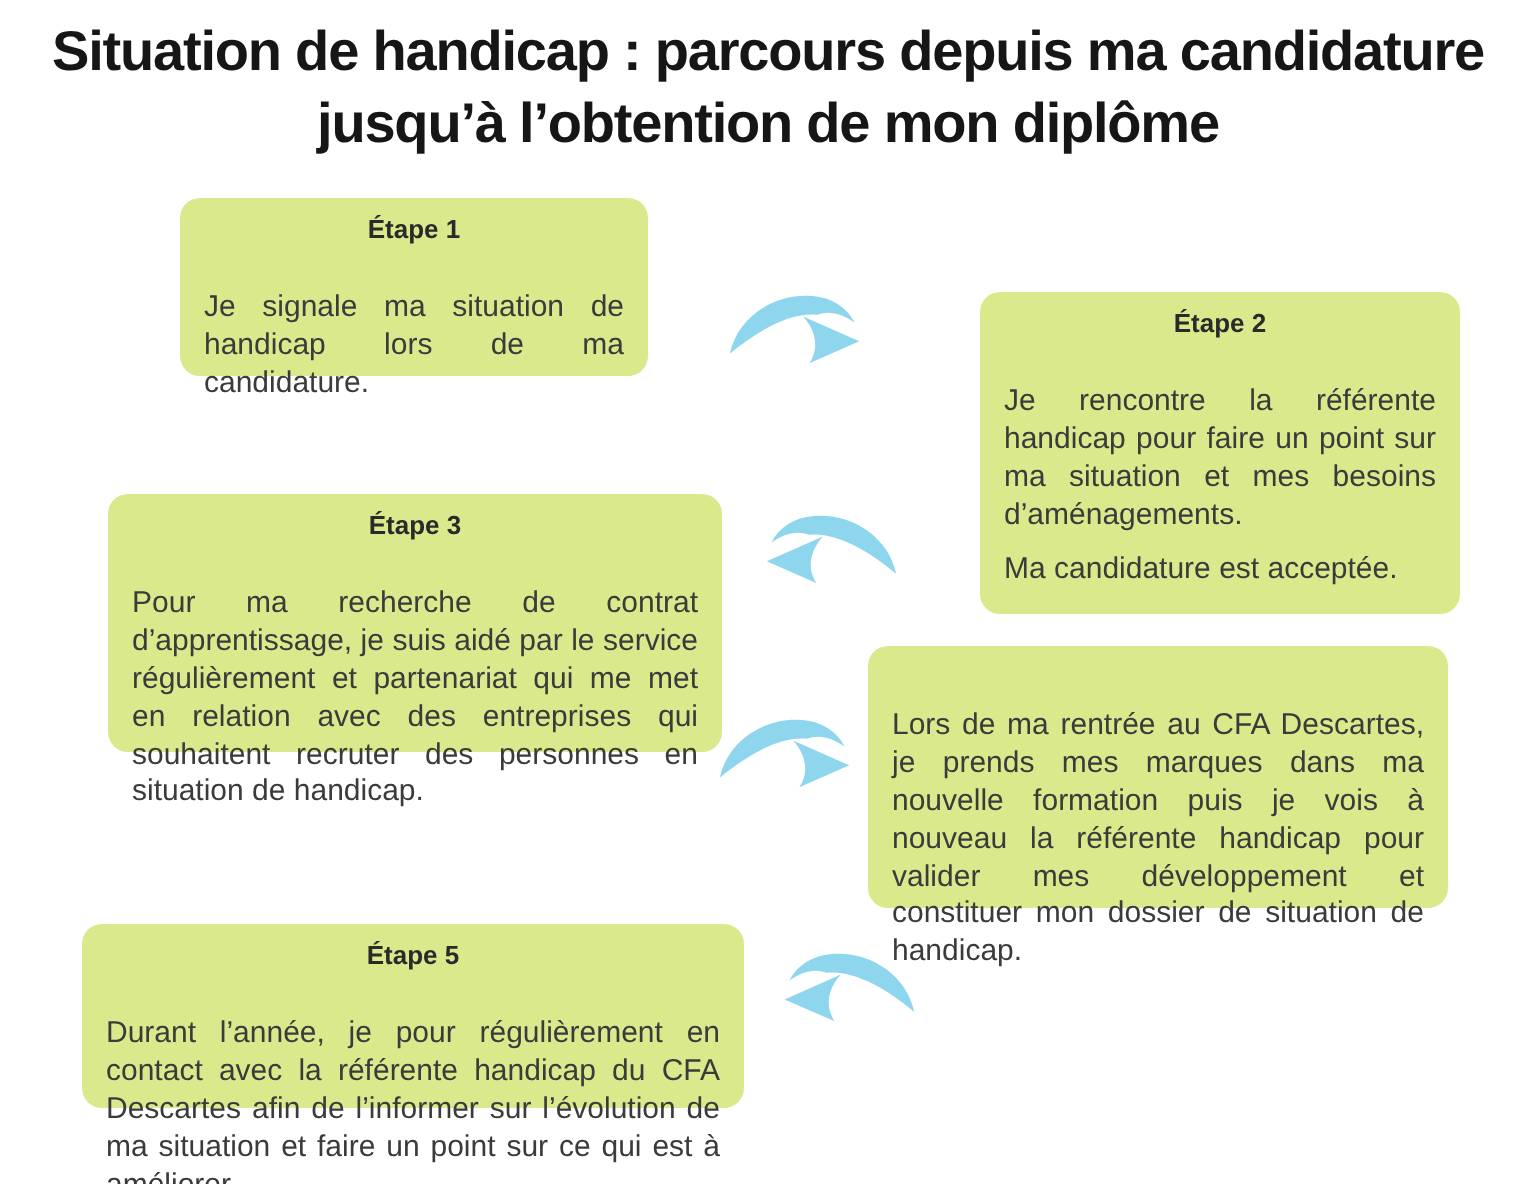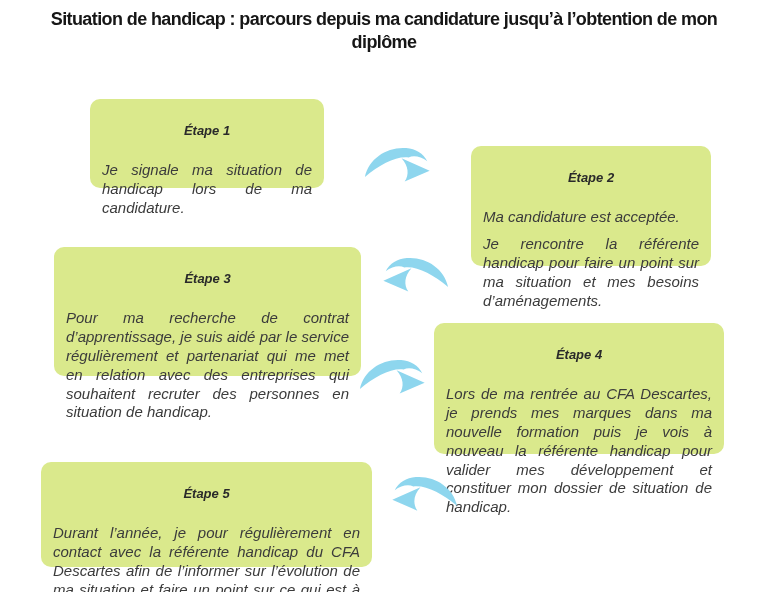--- a/index.html
+++ b/index.html
@@ -14,56 +14,55 @@
     background:var(--page-bg, #ffffff);
     overflow:hidden;
   }
   .title{
     position:absolute;
     top:8px;
     left:50%;
     transform:translateX(-50%);
     width:724px;
     text-align:center;
-    font-size:18px;
+    font-size:28px;
     line-height:1.3;
     font-weight:700;
     letter-spacing:-0.6px;
     color:var(--title-text, #161616);
     margin:0;
   }
   .box{
     position:absolute;
     box-sizing:border-box;
     background:var(--box-fill, #dae98c);
     border-radius:10px;
-    padding:24px 12px;
+    padding:8px 12px;
     color:var(--body-text, #3b3b3b);
-    font-style:italic;
   }
   .box .step-title{
     margin:0;
     text-align:center;
     font-size:13px;
     font-weight:700;
     color:var(--heading-text, #2a2a2a);
   }
   .box .step-body{margin-top:23px;}
   .box .step-body p{
     margin:0 0 8px 0;
     font-size:15px;
     line-height:1.26;
     text-align:justify;
   }
   .box .step-body p:last-child{margin-bottom:0;}
   .b1{left:90px;  top:99px;  width:234px; height:89px;}
-  .b2{left:471px; top:146px; width:240px; height:120px;}
+  .b2{left:490px; top:146px; width:240px; height:161px;}
   .b3{left:54px;  top:247px; width:307px; height:129px;}
   .b4{left:434px; top:323px; width:290px; height:131px;}
-  .b5{left:41px;  top:462px; width:331px; height:105px;}
+  .b5{left:41px;  top:462px; width:331px; height:92px;}
   .arrow{position:absolute; color:var(--arrow-fill, #8ed6ee);}
   .arrow svg{display:block;width:100%;height:100%;}
   .a1{left:361px; top:141px; width:78px; height:50px;}
   .a2{left:374px; top:251px; width:78px; height:50px; transform:scaleX(-1);}
   .a3{left:356px; top:353px; width:78px; height:50px;}
   .a4{left:382px; top:470px; width:80px; height:50px; transform:scaleX(-1);}
 </style>
 </head>
 <body>
 
@@ -81,22 +80,22 @@
   <div class="arrow a1" aria-hidden="true">
     <svg viewBox="0 0 100 64">
       <path fill="currentColor" d="M5,46 C10,22 34,7 58,9 C70,10 80,16 85,26 C77,20 68,18 61,21 C45,19 24,30 5,46 Z"></path>
       <path fill="currentColor" d="M52,22 L88,38 L56,52 C62,43 61,32 52,22 Z"></path>
     </svg>
   </div>
 
   <div class="box b2">
     <h2 class="step-title">Étape 2</h2>
     <div class="step-body">
+      <p>Je rencontre la référente handicap pour faire un point sur ma situation et mes besoins d’aménagements.</p>
       <p>Ma candidature est acceptée.</p>
-      <p>Je rencontre la référente handicap pour faire un point sur ma situation et mes besoins d’aménagements.</p>
     </div>
   </div>
 
   <div class="arrow a2" aria-hidden="true">
     <svg viewBox="0 0 100 64">
       <path fill="currentColor" d="M5,46 C10,22 34,7 58,9 C70,10 80,16 85,26 C77,20 68,18 61,21 C45,19 24,30 5,46 Z"></path>
       <path fill="currentColor" d="M52,22 L88,38 L56,52 C62,43 61,32 52,22 Z"></path>
     </svg>
   </div>
 
@@ -108,21 +107,20 @@
   </div>
 
   <div class="arrow a3" aria-hidden="true">
     <svg viewBox="0 0 100 64">
       <path fill="currentColor" d="M5,46 C10,22 34,7 58,9 C70,10 80,16 85,26 C77,20 68,18 61,21 C45,19 24,30 5,46 Z"></path>
       <path fill="currentColor" d="M52,22 L88,38 L56,52 C62,43 61,32 52,22 Z"></path>
     </svg>
   </div>
 
   <div class="box b4">
-    <h2 class="step-title">Étape 4</h2>
     <div class="step-body">
       <p>Lors de ma rentrée au CFA Descartes, je prends mes marques dans ma nouvelle formation puis je vois à nouveau la référente handicap pour valider mes développement et constituer mon dossier de situation de handicap.</p>
     </div>
   </div>
 
   <div class="arrow a4" aria-hidden="true">
     <svg viewBox="0 0 100 64">
       <path fill="currentColor" d="M5,46 C10,22 34,7 58,9 C70,10 80,16 85,26 C77,20 68,18 61,21 C45,19 24,30 5,46 Z"></path>
       <path fill="currentColor" d="M52,22 L88,38 L56,52 C62,43 61,32 52,22 Z"></path>
     </svg>

